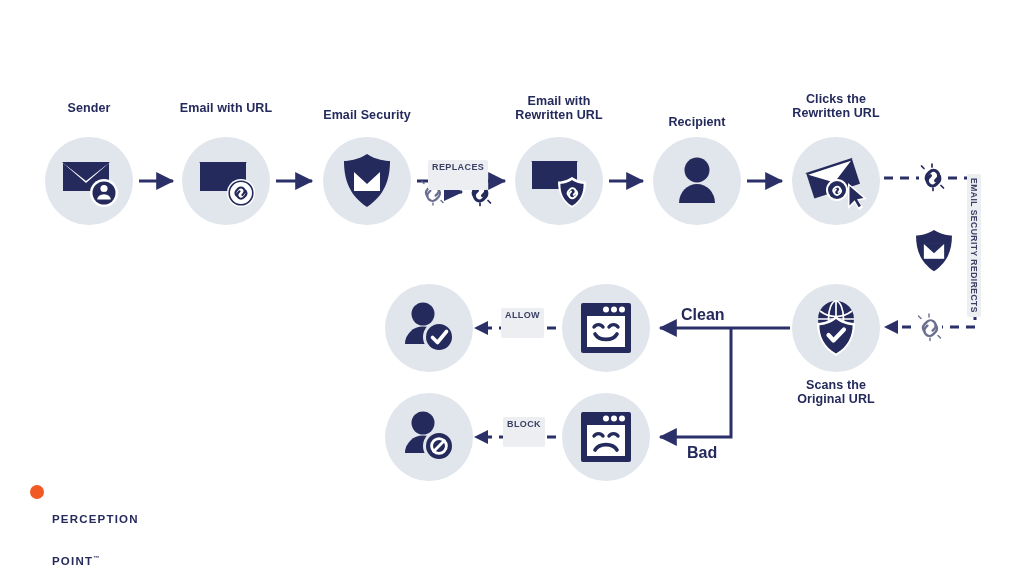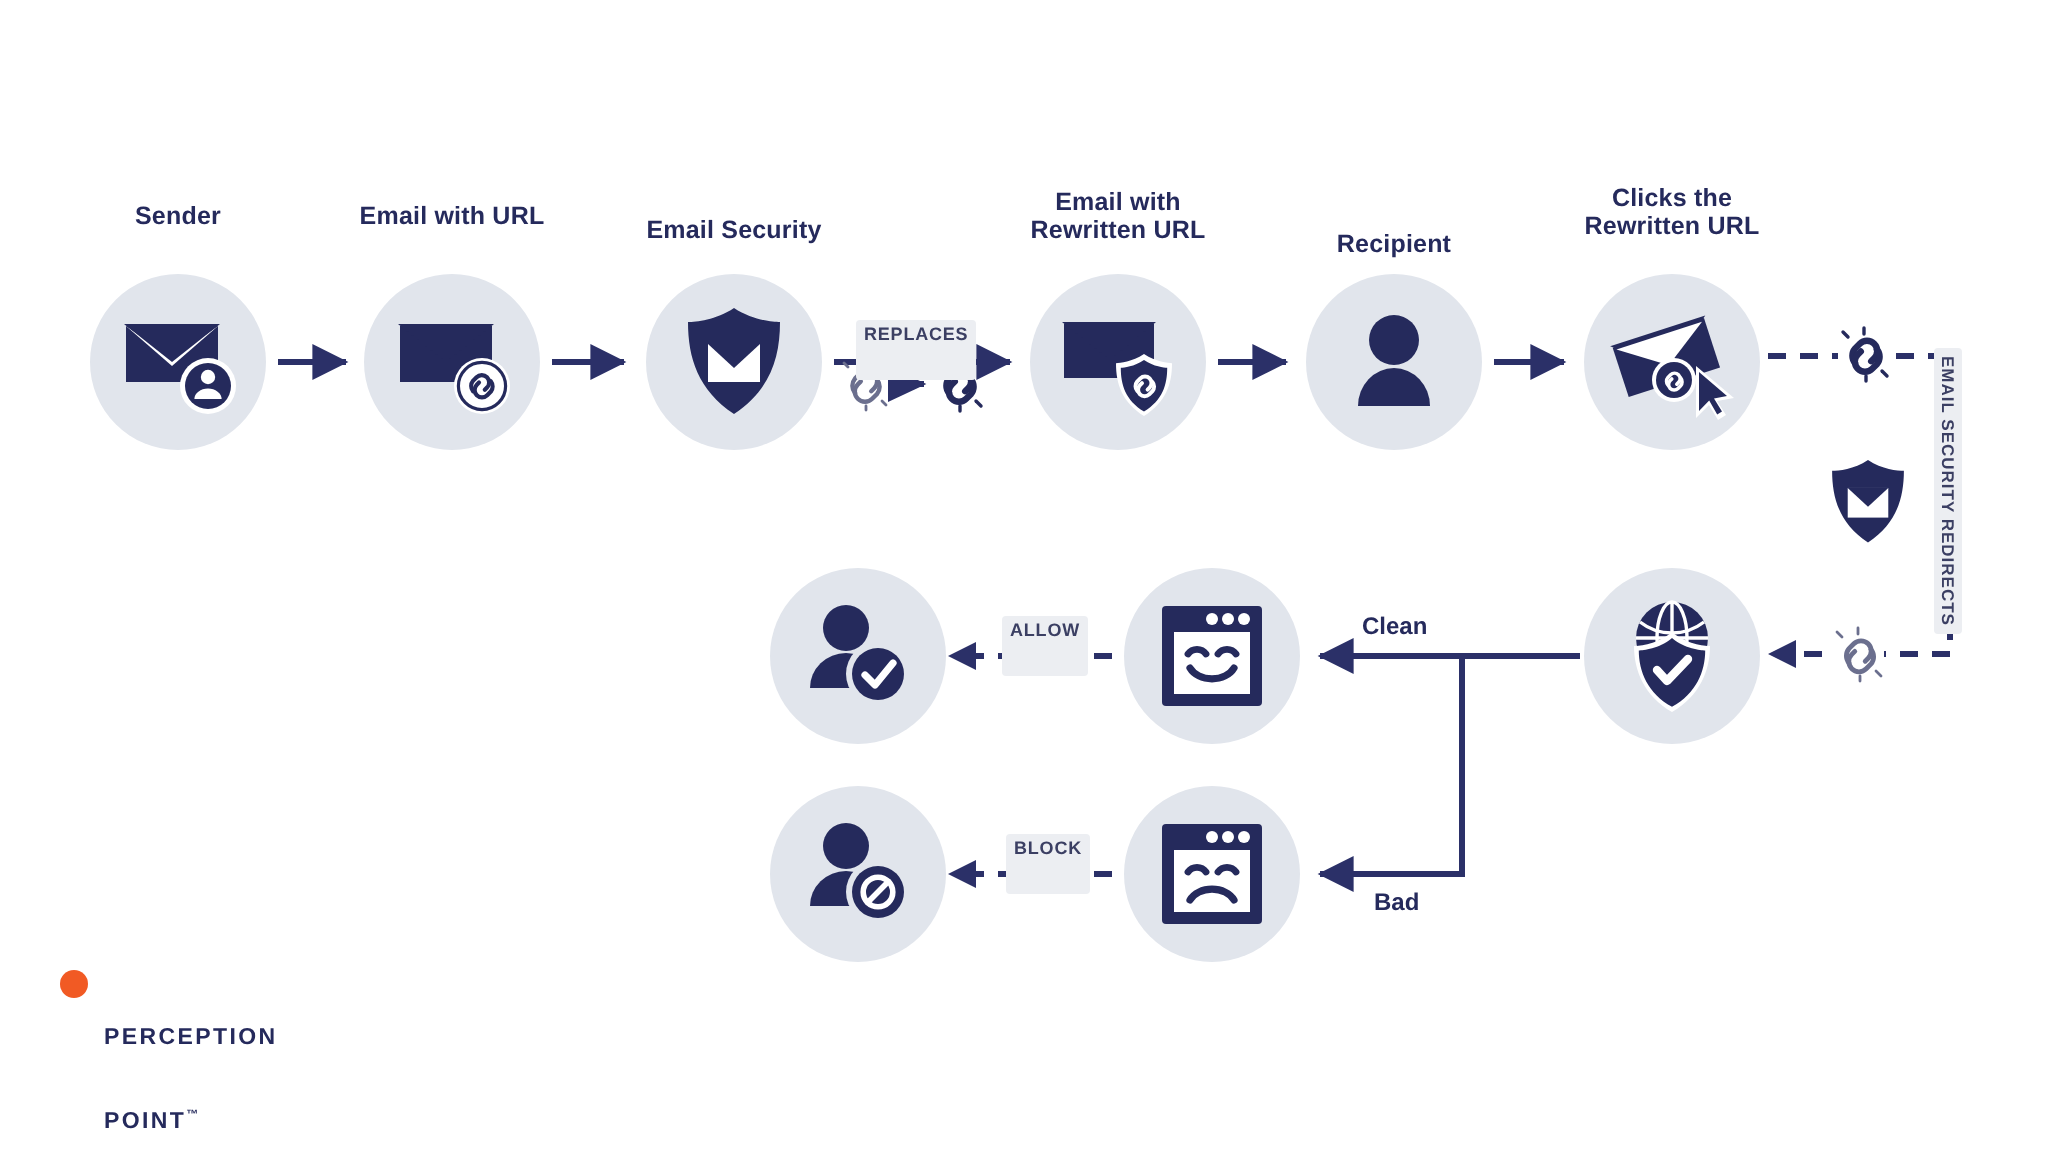--- a/index.html
+++ b/index.html
@@ -20,21 +20,21 @@
     font-size:12.5px;
     line-height:14px;
     text-align:center;
     letter-spacing:.1px;
     white-space:pre-line;
   }
   .edge-label{
     position:absolute;
     color:#252A5C;
     font-weight:bold;
-    font-size:12px;
+    font-size:16px;
     text-align:center;
     white-space:nowrap;
   }
   .chip-label{
     position:absolute;
     color:#3b3f63;
     font-weight:bold;
     font-size:9px;
     letter-spacing:.4px;
     background:#ECEEF2;
@@ -305,20 +305,22 @@
   </svg>
 
   <div class="node-label" style="left:29px;top:101px;width:120px;">Sender</div>
   <div class="node-label" style="left:166px;top:101px;width:120px;">Email with URL</div>
   <div class="node-label" style="left:307px;top:108px;width:120px;text-align:center;">Email Security</div>
   <div class="node-label" style="left:499px;top:94px;width:120px;">Email with
 Rewritten URL</div>
   <div class="node-label" style="left:637px;top:115px;width:120px;">Recipient</div>
   <div class="node-label" style="left:776px;top:92px;width:120px;">Clicks the
 Rewritten URL</div>
+  <div class="node-label" style="left:776px;top:378px;width:120px;">Scans the
+Original URL</div>
 
   <div class="chip-label" style="left:428px;top:160px;">REPLACES</div>
   <div class="chip-vert" style="left:967px;top:174px;">EMAIL SECURITY REDIRECTS</div>
   <div class="chip-label" style="left:501px;top:308px;">ALLOW</div>
   <div class="chip-label" style="left:503px;top:417px;">BLOCK</div>
   <div class="edge-label" style="left:681px;top:306px;">Clean</div>
   <div class="edge-label" style="left:687px;top:416px;margin-top:28px;">Bad</div>
 
   <div class="logo-dot"></div>
   <div class="logo logo-text">

